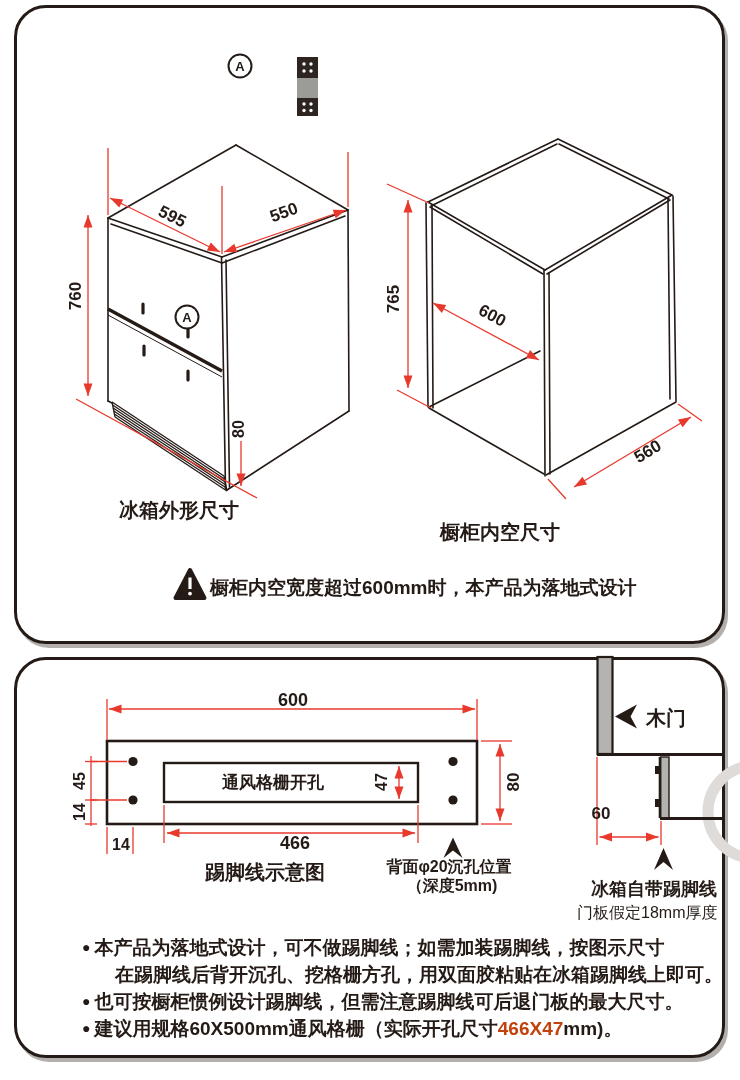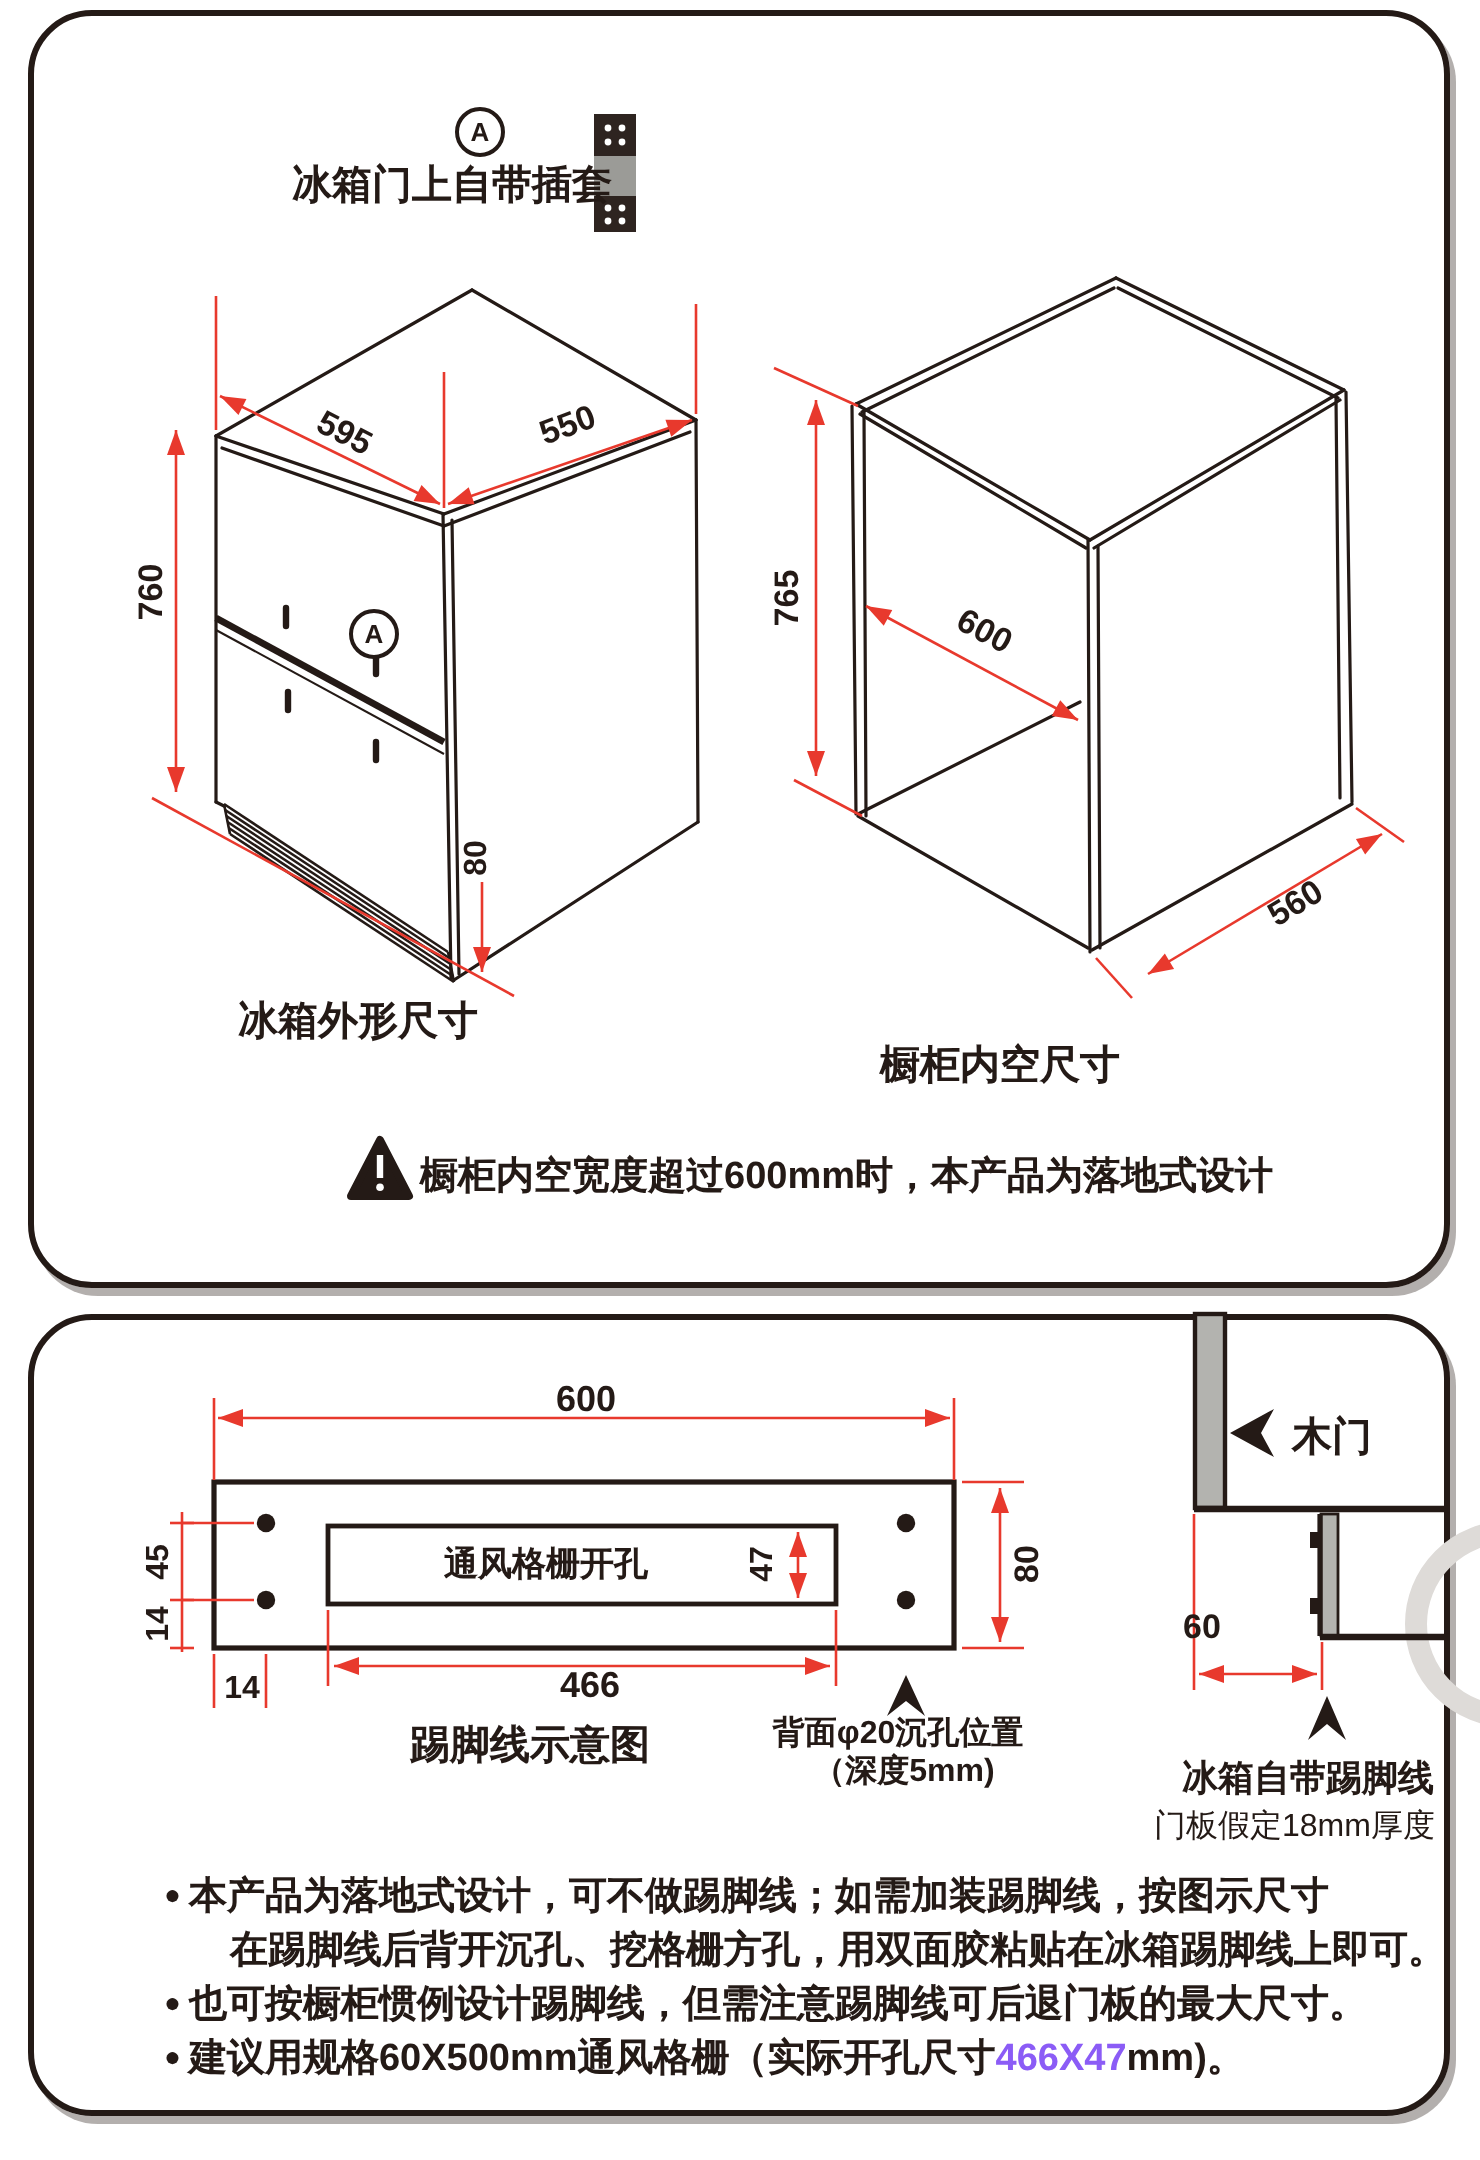--- a/index.html
+++ b/index.html
@@ -14,21 +14,21 @@
   .ctr{transform:translate(-50%,-50%);}
   .cap{font-size:20px;font-weight:bold;}
   .dim{font-size:17px;font-weight:bold;}
   .sm{font-size:16px;}
   .big{font-size:18px;}
   .amark{position:absolute;width:21px;height:21px;border:2px solid #241a16;border-radius:50%;
          display:flex;align-items:center;justify-content:center;font-size:13px;font-weight:bold;
          transform:translate(-50%,-50%);background:#fff;}
   .note{position:absolute;font-size:19px;font-weight:600;white-space:nowrap;color:#241a16;margin-left:36px;}
   .blt{font-size:14px;margin-right:4px;vertical-align:2px;}
-  .red-text{color:#8b5cf6;}
+  .red-text{color:#c2410c;}
   .wsmall{font-size:16px;}
 </style>
 </head>
 <body>
 
 <div class="page">
 
   <div class="panel panel-top"></div>
   <div class="panel panel-bottom"></div>
 
@@ -195,21 +195,20 @@
         <line x1="599.5" y1="837" x2="658.5" y2="837" marker-start="url(#as)" marker-end="url(#ae)"></line>
       </g>
       <polygon points="663.5,848 673,870 663.5,862 654,870" fill="#241a16"></polygon>
       <polygon points="615,716.5 637,704.5 630.5,716.5 637,728.5" fill="#241a16"></polygon>
     </g>
   </svg>
 
   <div class="amark" style="left:240px;top:66px;">
     <span>A</span>
   </div>
-  <div class="txt cap" style="left:146px;top:79px;">冰箱门上自带插套</div>
 
   <div class="amark" style="left:187px;top:317px;">
     <span>A</span>
   </div>
 
   <div class="txt dim" style="left:172px;top:217px;transform:translate(-50%,-50%) rotate(27deg);">595</div>
   <div class="txt dim" style="left:284px;top:213px;transform:translate(-50%,-50%) rotate(-20deg);">550</div>
   <div class="txt dim" style="left:76px;top:296px;transform:translate(-50%,-50%) rotate(-90deg);">760</div>
   <div class="txt dim sm" style="left:239px;top:429px;transform:translate(-50%,-50%) rotate(-90deg);">80</div>
   <div class="txt cap" style="left:95px;top:497px;margin-left:24px;">冰箱外形尺寸</div>

